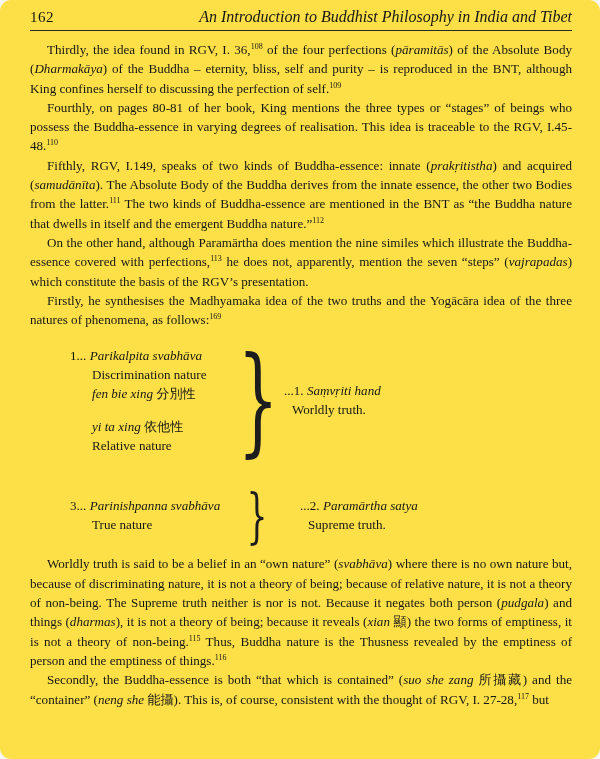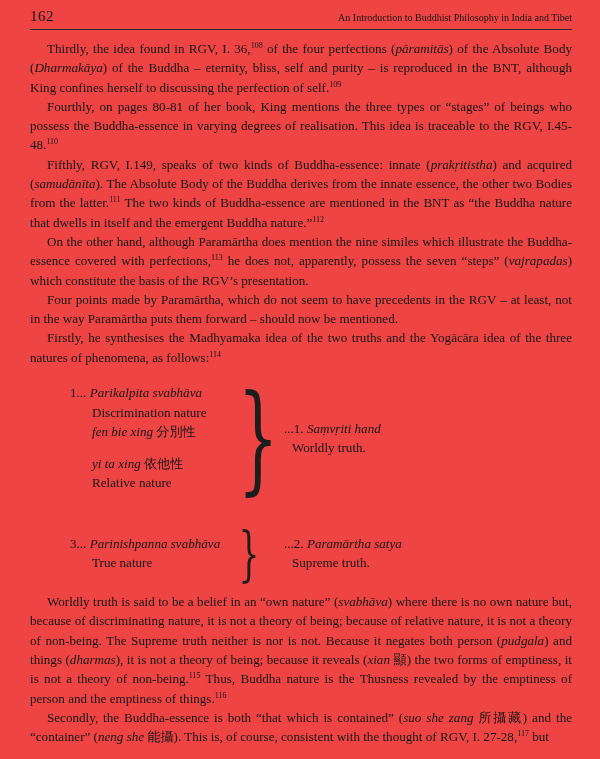--- a/index.html
+++ b/index.html
@@ -5,29 +5,30 @@
   html,body{margin:0;padding:0;}
   body{
     width:600px;height:759px;
     background:#f7f7f5;
     font-family:"Liberation Serif","DejaVu Serif",serif;
     color:#161616;
   }
   .page{
     box-sizing:border-box;
     width:600px;height:759px;
-    background:#ef4444;
+    background:#fde047;
     padding:8px 28px 4px 30px;
     overflow:hidden;
+    border-radius:11px;
   }
   .page-header{
     display:flex;justify-content:space-between;align-items:baseline;
   }
   .page-num{font-size:15px;letter-spacing:.5px;}
-  .running-title{font-size:10px;text-align:right;}
+  .running-title{font-style:italic;font-size:16px;text-align:right;}
   .header-rule{
     border:none;border-top:1.2px solid #2a2a2a;
     margin:4px 0 9px 0;
   }
   .para{
     margin:0;
     font-size:13.1px;
     line-height:19.3px;
     text-align:justify;
   }
@@ -35,21 +36,21 @@
   .it{font-style:italic;text-align:center;}
   sup{
     font-size:8px;
     line-height:0;
     vertical-align:super;
     letter-spacing:0;
   }
   
   .diagram{margin:12px 0 9px 0;}
   .dgroup{display:flex;align-items:center;margin-left:40px;}
-  .dgroup.g2{margin-top:26px;}
+  .dgroup.g2{margin-top:26px;gap:8px;}
   .dg-left{flex:none;width:158px;}
   .dg-item + .dg-item{margin-top:13px;}
   .dline{
     font-size:13.1px;line-height:19.3px;white-space:nowrap;
   }
   .dline.sub{margin-left:22px;}
   .dg-brace{
     flex:none;width:42px;text-align:center;
     font-family:"DejaVu Serif",serif;
     line-height:1;color:#1d1d1d;
@@ -69,23 +70,22 @@
     <span class="page-num">162</span>
     <span class="running-title">An Introduction to Buddhist Philosophy in India and Tibet</span>
   </header>
   <hr class="header-rule">
 
   <main>
 
     <p class="para indent"><span>Thirdly, the idea found in RGV, I. 36,</span><sup>108</sup><span> of the four perfections (</span><span class="it">pāramitās</span><span>) of the Absolute Body (</span><span class="it">Dharmakāya</span><span>) of the Buddha – eternity, bliss, self and purity – is reproduced in the BNT, although King confines herself to discussing the perfection of self.</span><sup>109</sup></p>
     <p class="para indent"><span>Fourthly, on pages 80-81 of her book, King mentions the three types or “stages” of beings who possess the Buddha-essence in varying degrees of realisation. This idea is traceable to the RGV, I.45-48.</span><sup>110</sup></p>
     <p class="para indent"><span>Fifthly, RGV, I.149, speaks of two kinds of Buddha-essence: innate (</span><span class="it">prakṛitistha</span><span>) and acquired (</span><span class="it">samudānīta</span><span>). The Absolute Body of the Buddha derives from the innate essence, the other two Bodies from the latter.</span><sup>111</sup><span> The two kinds of Buddha-essence are mentioned in the BNT as “the Buddha nature that dwells in itself and the emergent Buddha nature.”</span><sup>112</sup></p>
-    <p class="para indent"><span>On the other hand, although Paramārtha does mention the nine similes which illustrate the Buddha-essence covered with perfections,</span><sup>113</sup><span> he does not, apparently, possess the seven “steps” (</span><span class="it">vajrapadas</span><span>) which constitute the basis of the RGV’s presentation.</span></p>
-    <p class="para indent"><span>Four points made by Paramārtha, which do not seem to have precedents in the RGV – at least, not in the way Paramārtha puts them forward – should now be mentioned.</span></p>
-    <p class="para indent"><span>Firstly, he synthesises the Madhyamaka idea of the two truths and the Yogācāra idea of the three natures of phenomena, as follows:</span><sup>114</sup></p>
+    <p class="para indent"><span>On the other hand, although Paramārtha does mention the nine similes which illustrate the Buddha-essence covered with perfections,</span><sup>113</sup><span> he does not, apparently, mention the seven “steps” (</span><span class="it">vajrapadas</span><span>) which constitute the basis of the RGV’s presentation.</span></p>
+    <p class="para indent"><span>Firstly, he synthesises the Madhyamaka idea of the two truths and the Yogācāra idea of the three natures of phenomena, as follows:</span><sup>169</sup></p>
 
     <section class="diagram">
 
       <div class="dgroup g1">
         <div class="dg-left">
           <div class="dg-item">
             <div class="dline"><span>1... </span><span class="it">Parikalpita svabhāva</span></div>
             <div class="dline sub"><span>Discrimination nature</span></div>
             <div class="dline sub"><span class="it">fen bie xing</span><span> 分別性</span></div>
           </div>

